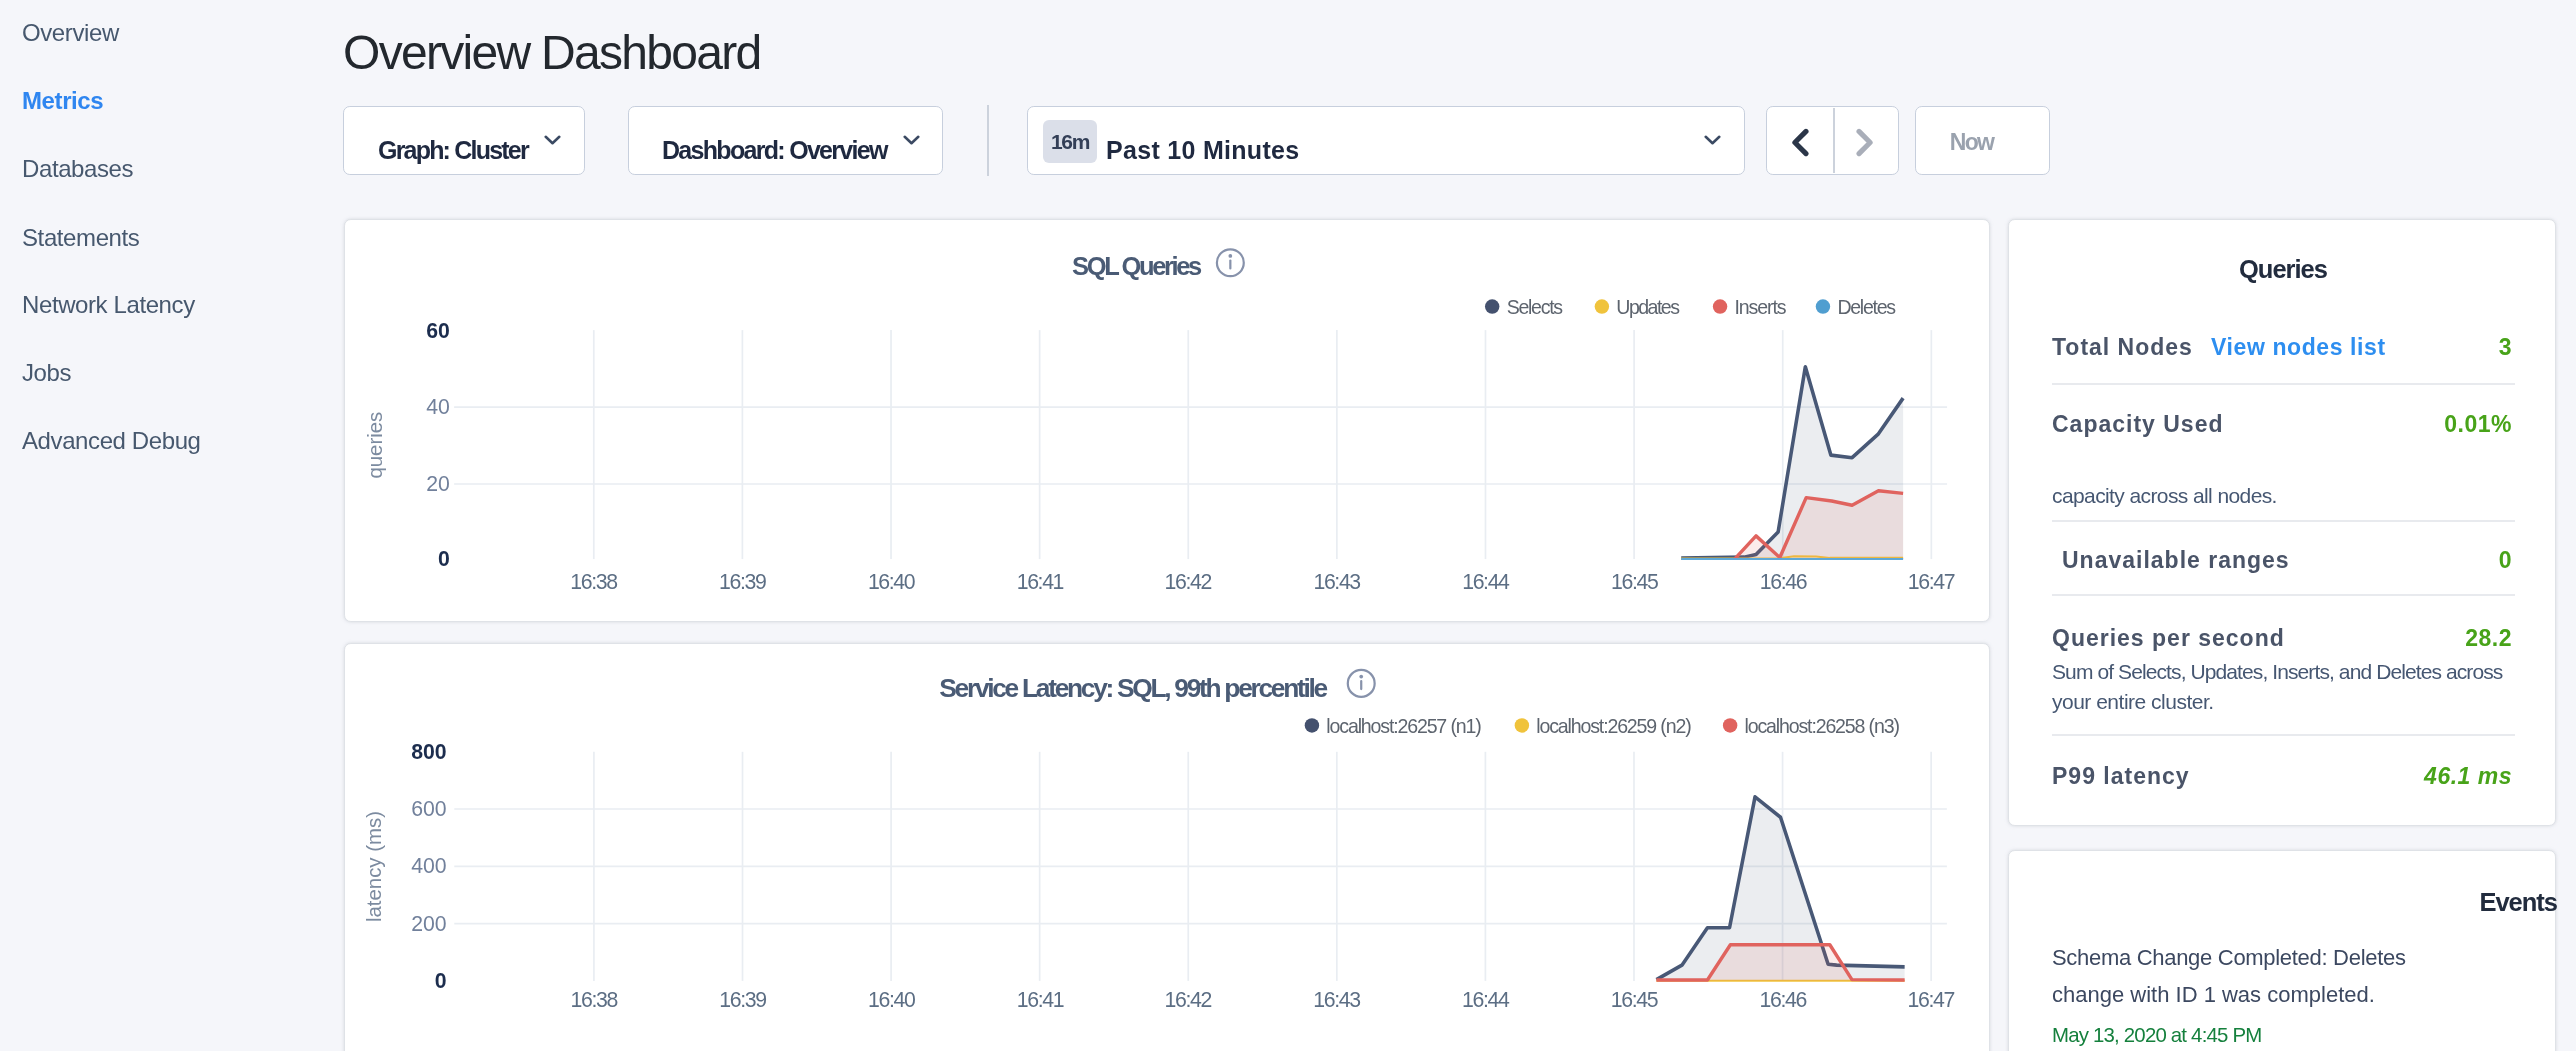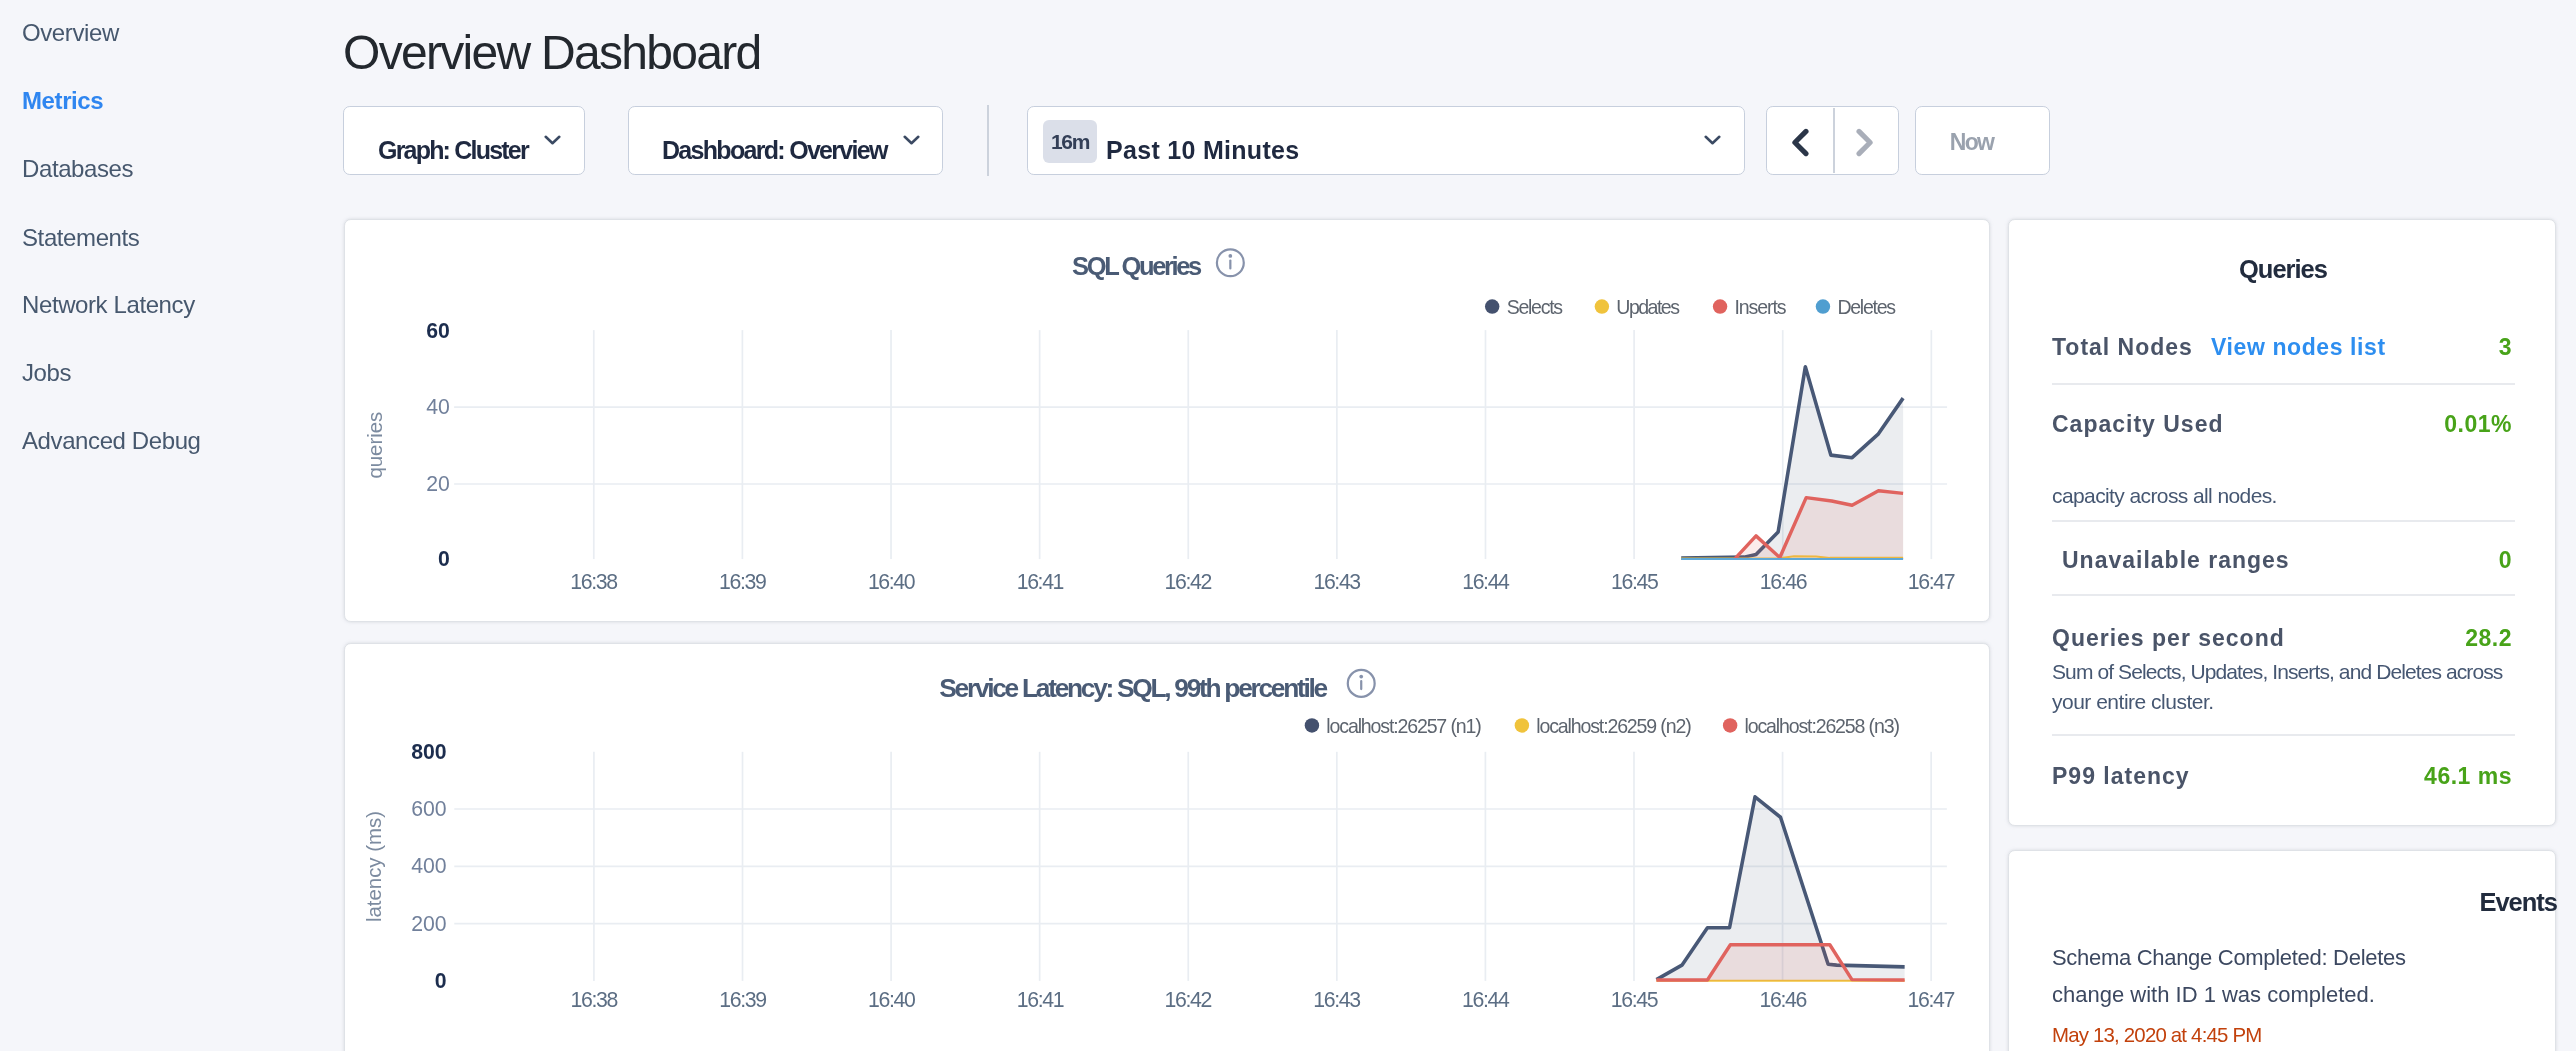--- a/index.html
+++ b/index.html
@@ -191,23 +191,23 @@
     <div class="divider" style="top:300px;"></div>
     <div class="sumlabel" style="left:53px;top:327px;">Unavailable ranges</div>
     <div class="sumval" style="top:327px;">0</div>
     <div class="divider" style="top:374px;"></div>
     <div class="sumlabel" style="left:43px;top:405px;">Queries per second</div>
     <div class="sumval" style="top:405px;">28.2</div>
     <div class="sumdesc" style="left:43px;top:440px;letter-spacing:-0.9px;">Sum of Selects, Updates, Inserts, and Deletes across</div>
     <div class="sumdesc" style="left:43px;top:470px;letter-spacing:-0.5px;">your entire cluster.</div>
     <div class="divider" style="top:514px;"></div>
     <div class="sumlabel" style="left:43px;top:543px;">P99 latency</div>
-    <div class="sumval" style="top:543px;">46.1 ms</div>
+    <div class="sumval" style="top:543px;font-style:italic;">46.1 ms</div>
   </div>
 
   <div class="panel" style="left:2008px;top:850px;width:548px;height:238px;">
     <div class="abs" style="left:0;top:37px;width:548px;text-align:right;font-size:25.5px;font-weight:bold;color:#222c3e;letter-spacing:-1px;">Events</div>
     <div class="abs" style="left:43px;top:94px;font-size:22px;color:#3c4860;letter-spacing:-0.3px;white-space:nowrap;">Schema Change Completed: Deletes</div>
     <div class="abs" style="left:43px;top:131px;font-size:22px;color:#3c4860;letter-spacing:0px;white-space:nowrap;">change with ID 1 was completed.</div>
-    <div class="abs" style="left:43px;top:173px;font-size:20.4px;color:#c2410c;letter-spacing:-0.8px;white-space:nowrap;">May 13, 2020 at 4:45 PM</div>
+    <div class="abs" style="left:43px;top:173px;font-size:20.4px;color:#15803d;letter-spacing:-0.8px;white-space:nowrap;">May 13, 2020 at 4:45 PM</div>
   </div>
 </div>
 
 
 </body></html>

